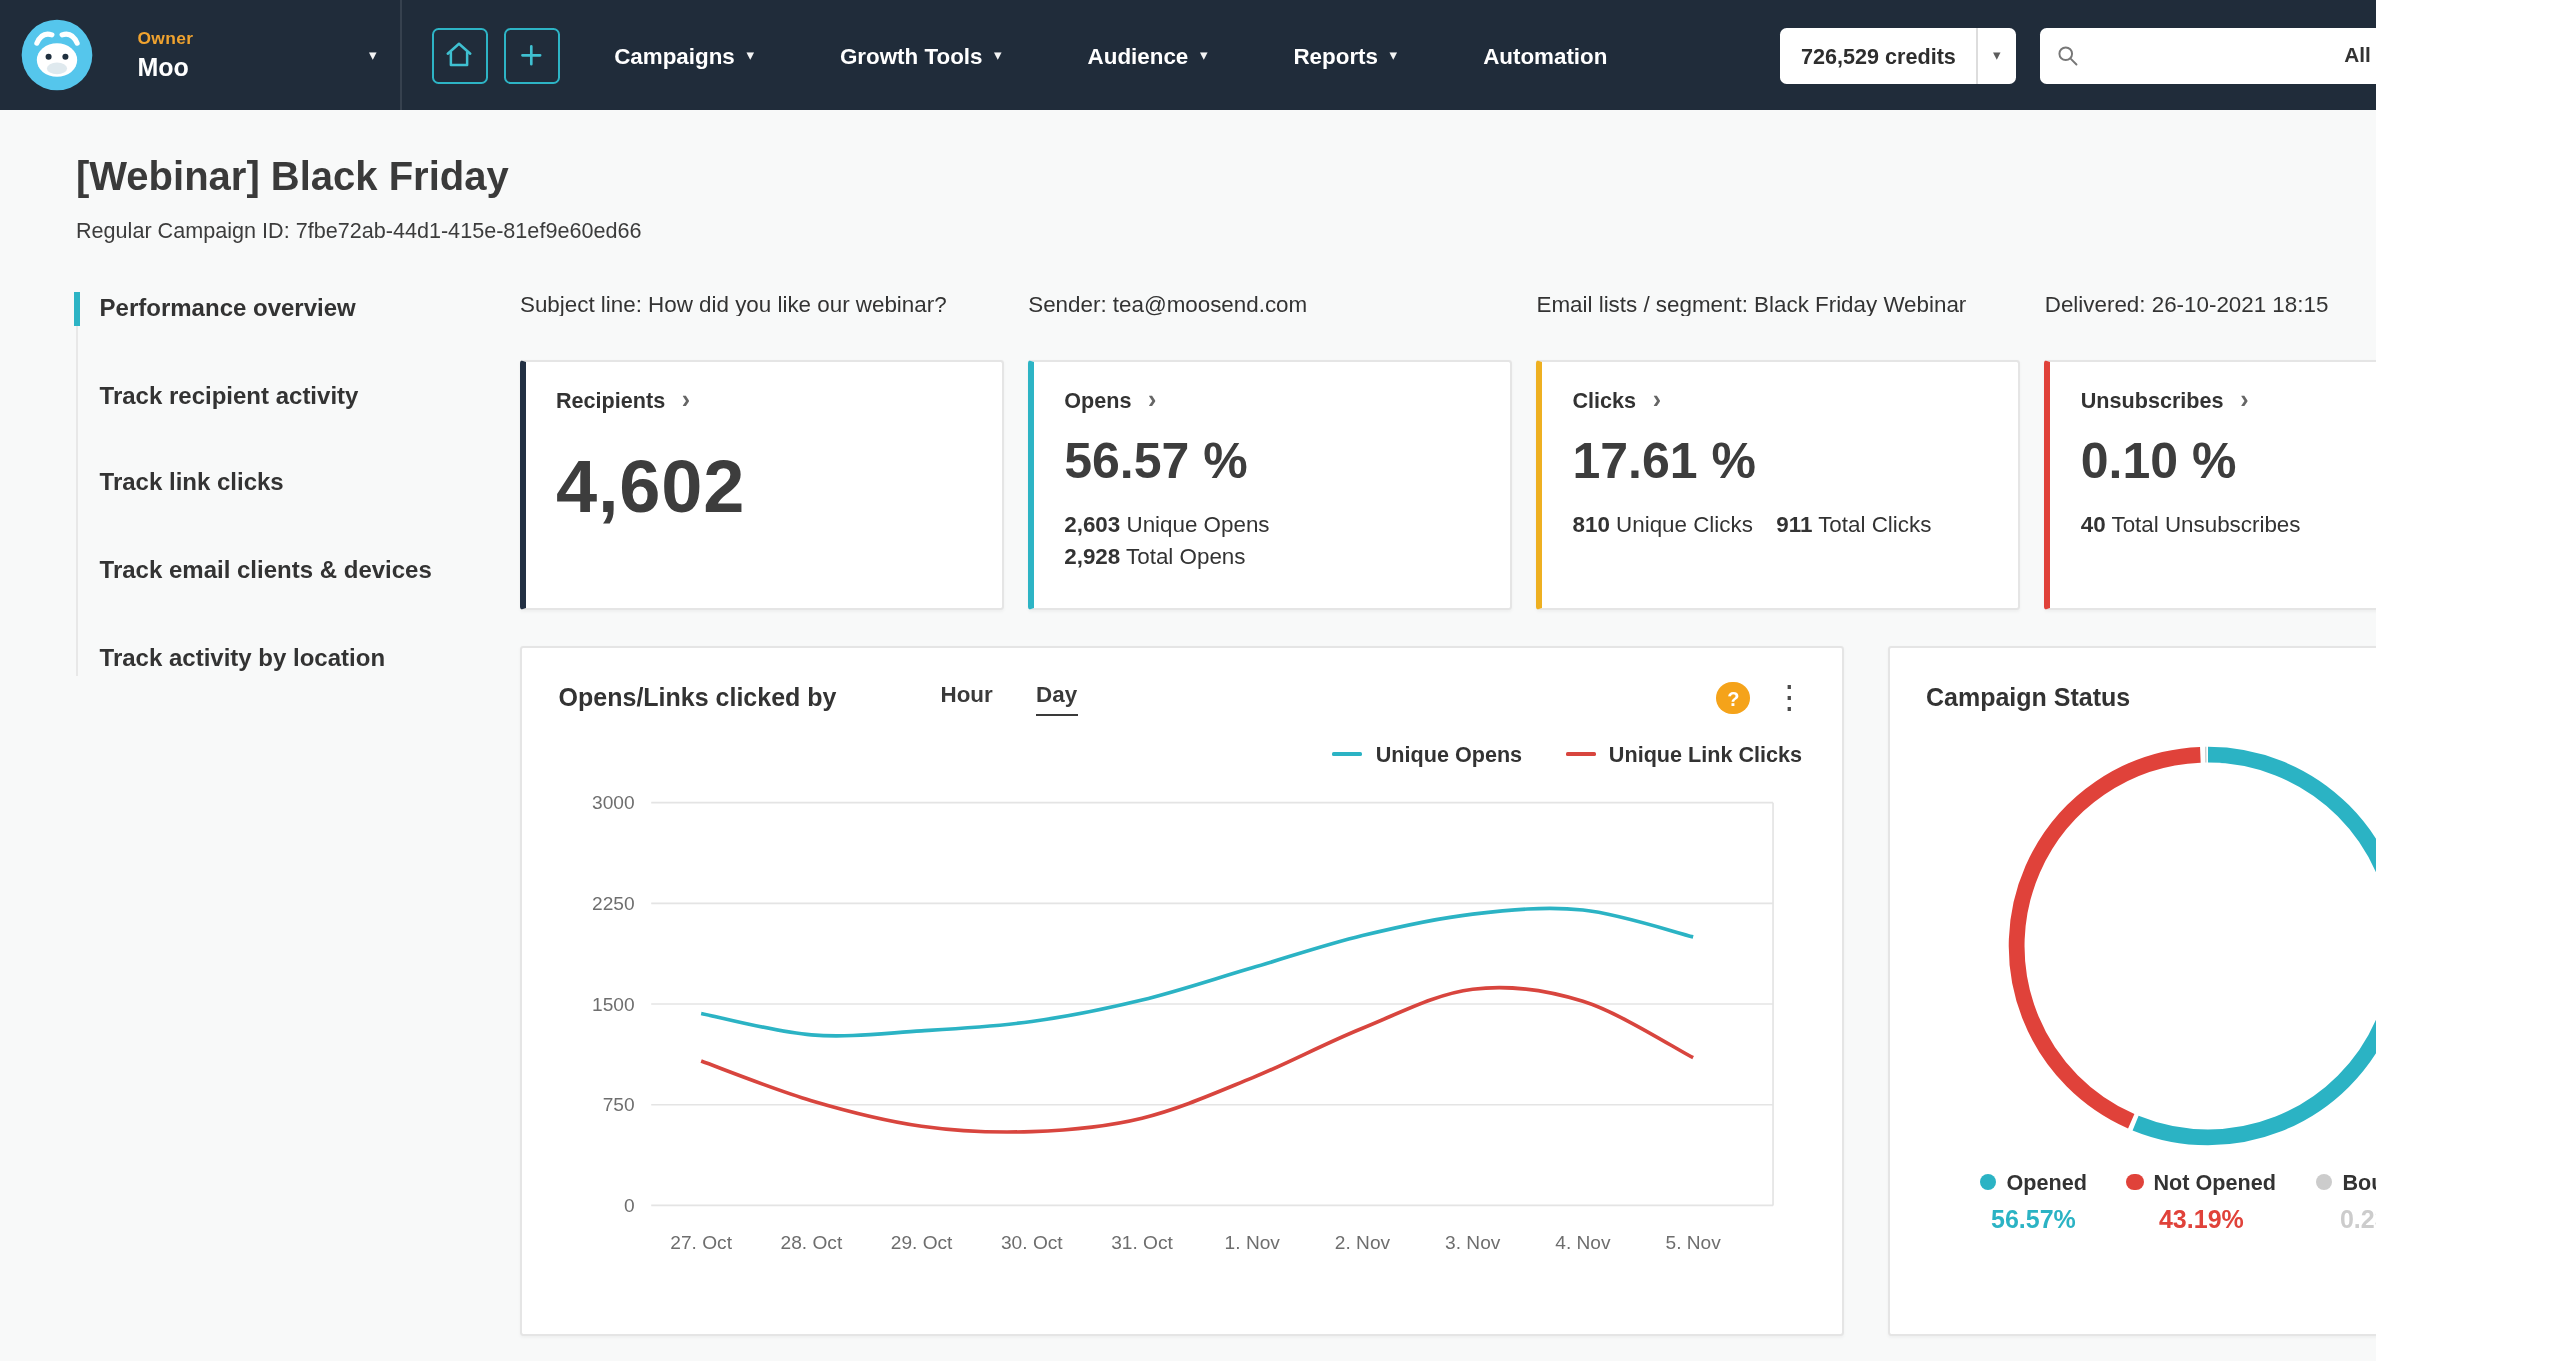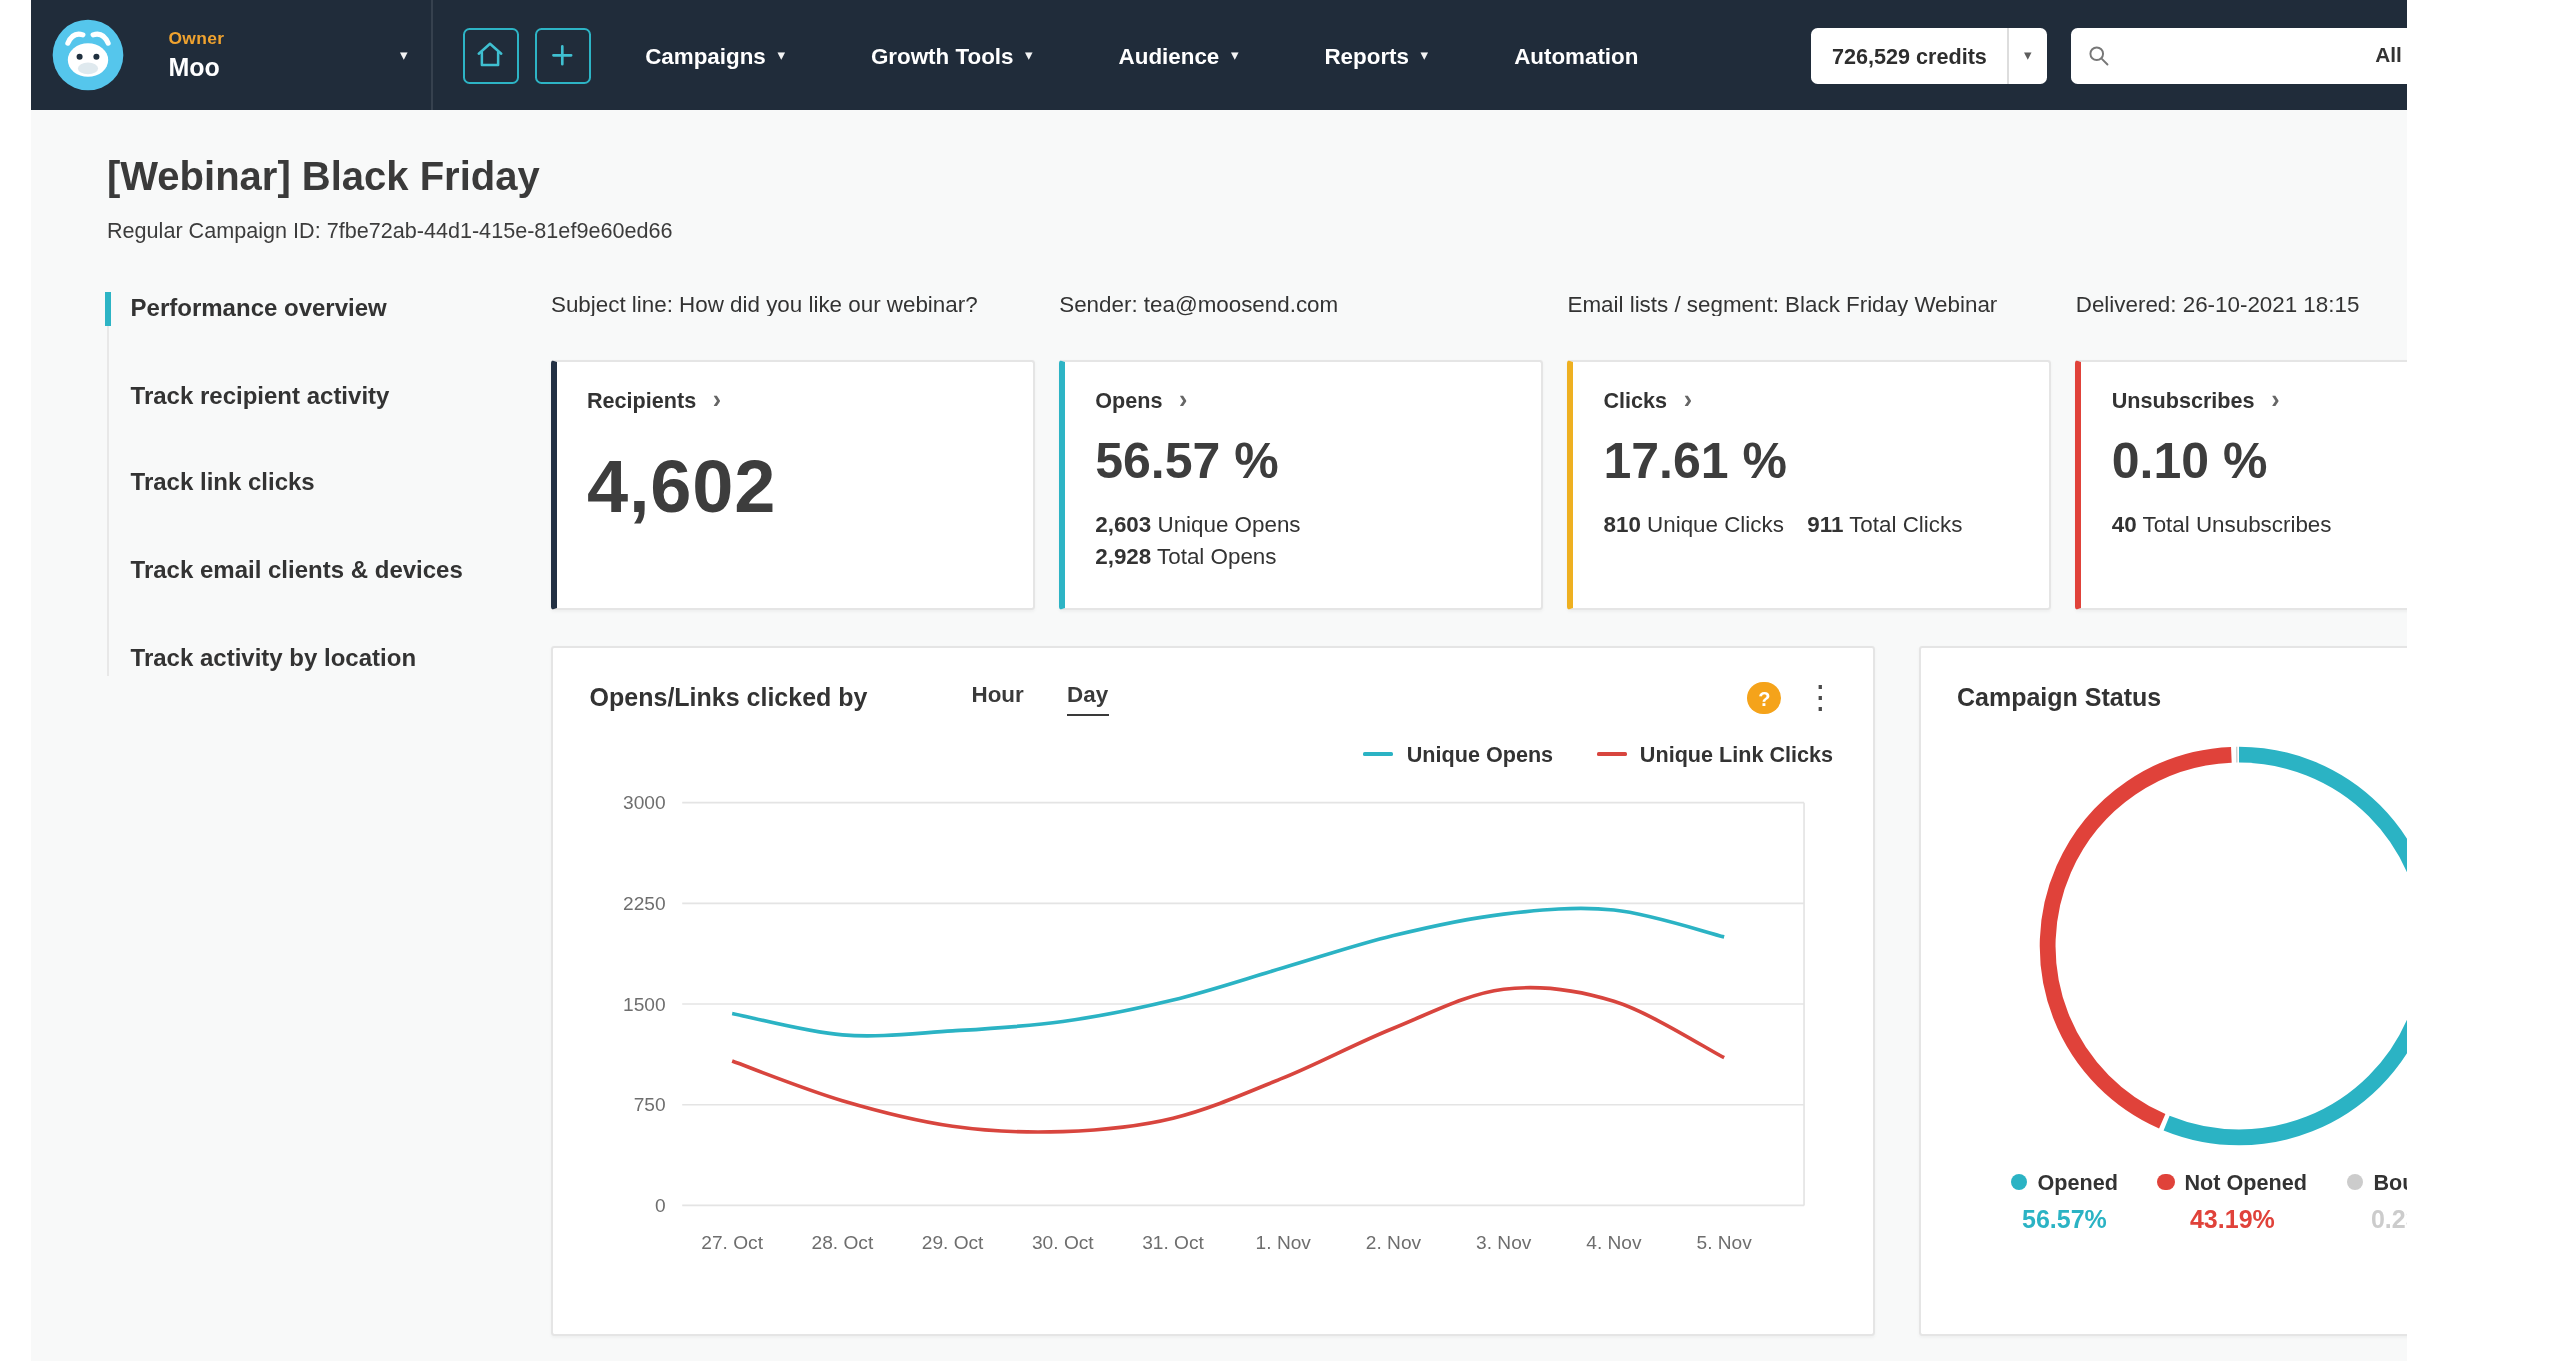--- a/index.html
+++ b/index.html
@@ -1,18 +1,18 @@
 <!DOCTYPE html>
 <html style="font-size:13.3px"><head>
 <meta charset="utf-8">
 <style>
   html,body{margin:0;padding:0;background:#fff;}
   *,*:before,*:after{box-sizing:border-box;}
   body{font-family:"Liberation Sans","DejaVu Sans",sans-serif;color:#333;}
-  #scale{width:2376px;height:1362px;overflow:hidden;margin-left:31px;}
+  #scale{width:2376px;height:1362px;overflow:hidden;}
   #app{width:1288px;height:681px;transform:scale(2);transform-origin:0 0;background:#f8f9f9;}
 
   
   .topnav{height:55px;background:#202c3a;display:flex;align-items:center;color:#fff;}
   .logo-box{width:57px;height:55px;display:flex;align-items:center;justify-content:center;cursor:pointer;flex:none;}
   .owner{display:flex;align-items:center;height:100%;padding:0 11.7px 0 11.7px;min-width:143px;justify-content:space-between;cursor:pointer;}
   .owner-label{font-size:8.7px;font-weight:700;color:#f0a32f;letter-spacing:0.2px;}
   .owner-name{font-size:12.5px;font-weight:700;color:#fff;margin-top:2.5px;}
   .caret{font-size:7.5px;line-height:1;opacity:.95;}
   .nav-divider{width:0.8px;height:55px;background:rgba(255,255,255,.10);flex:none;}

